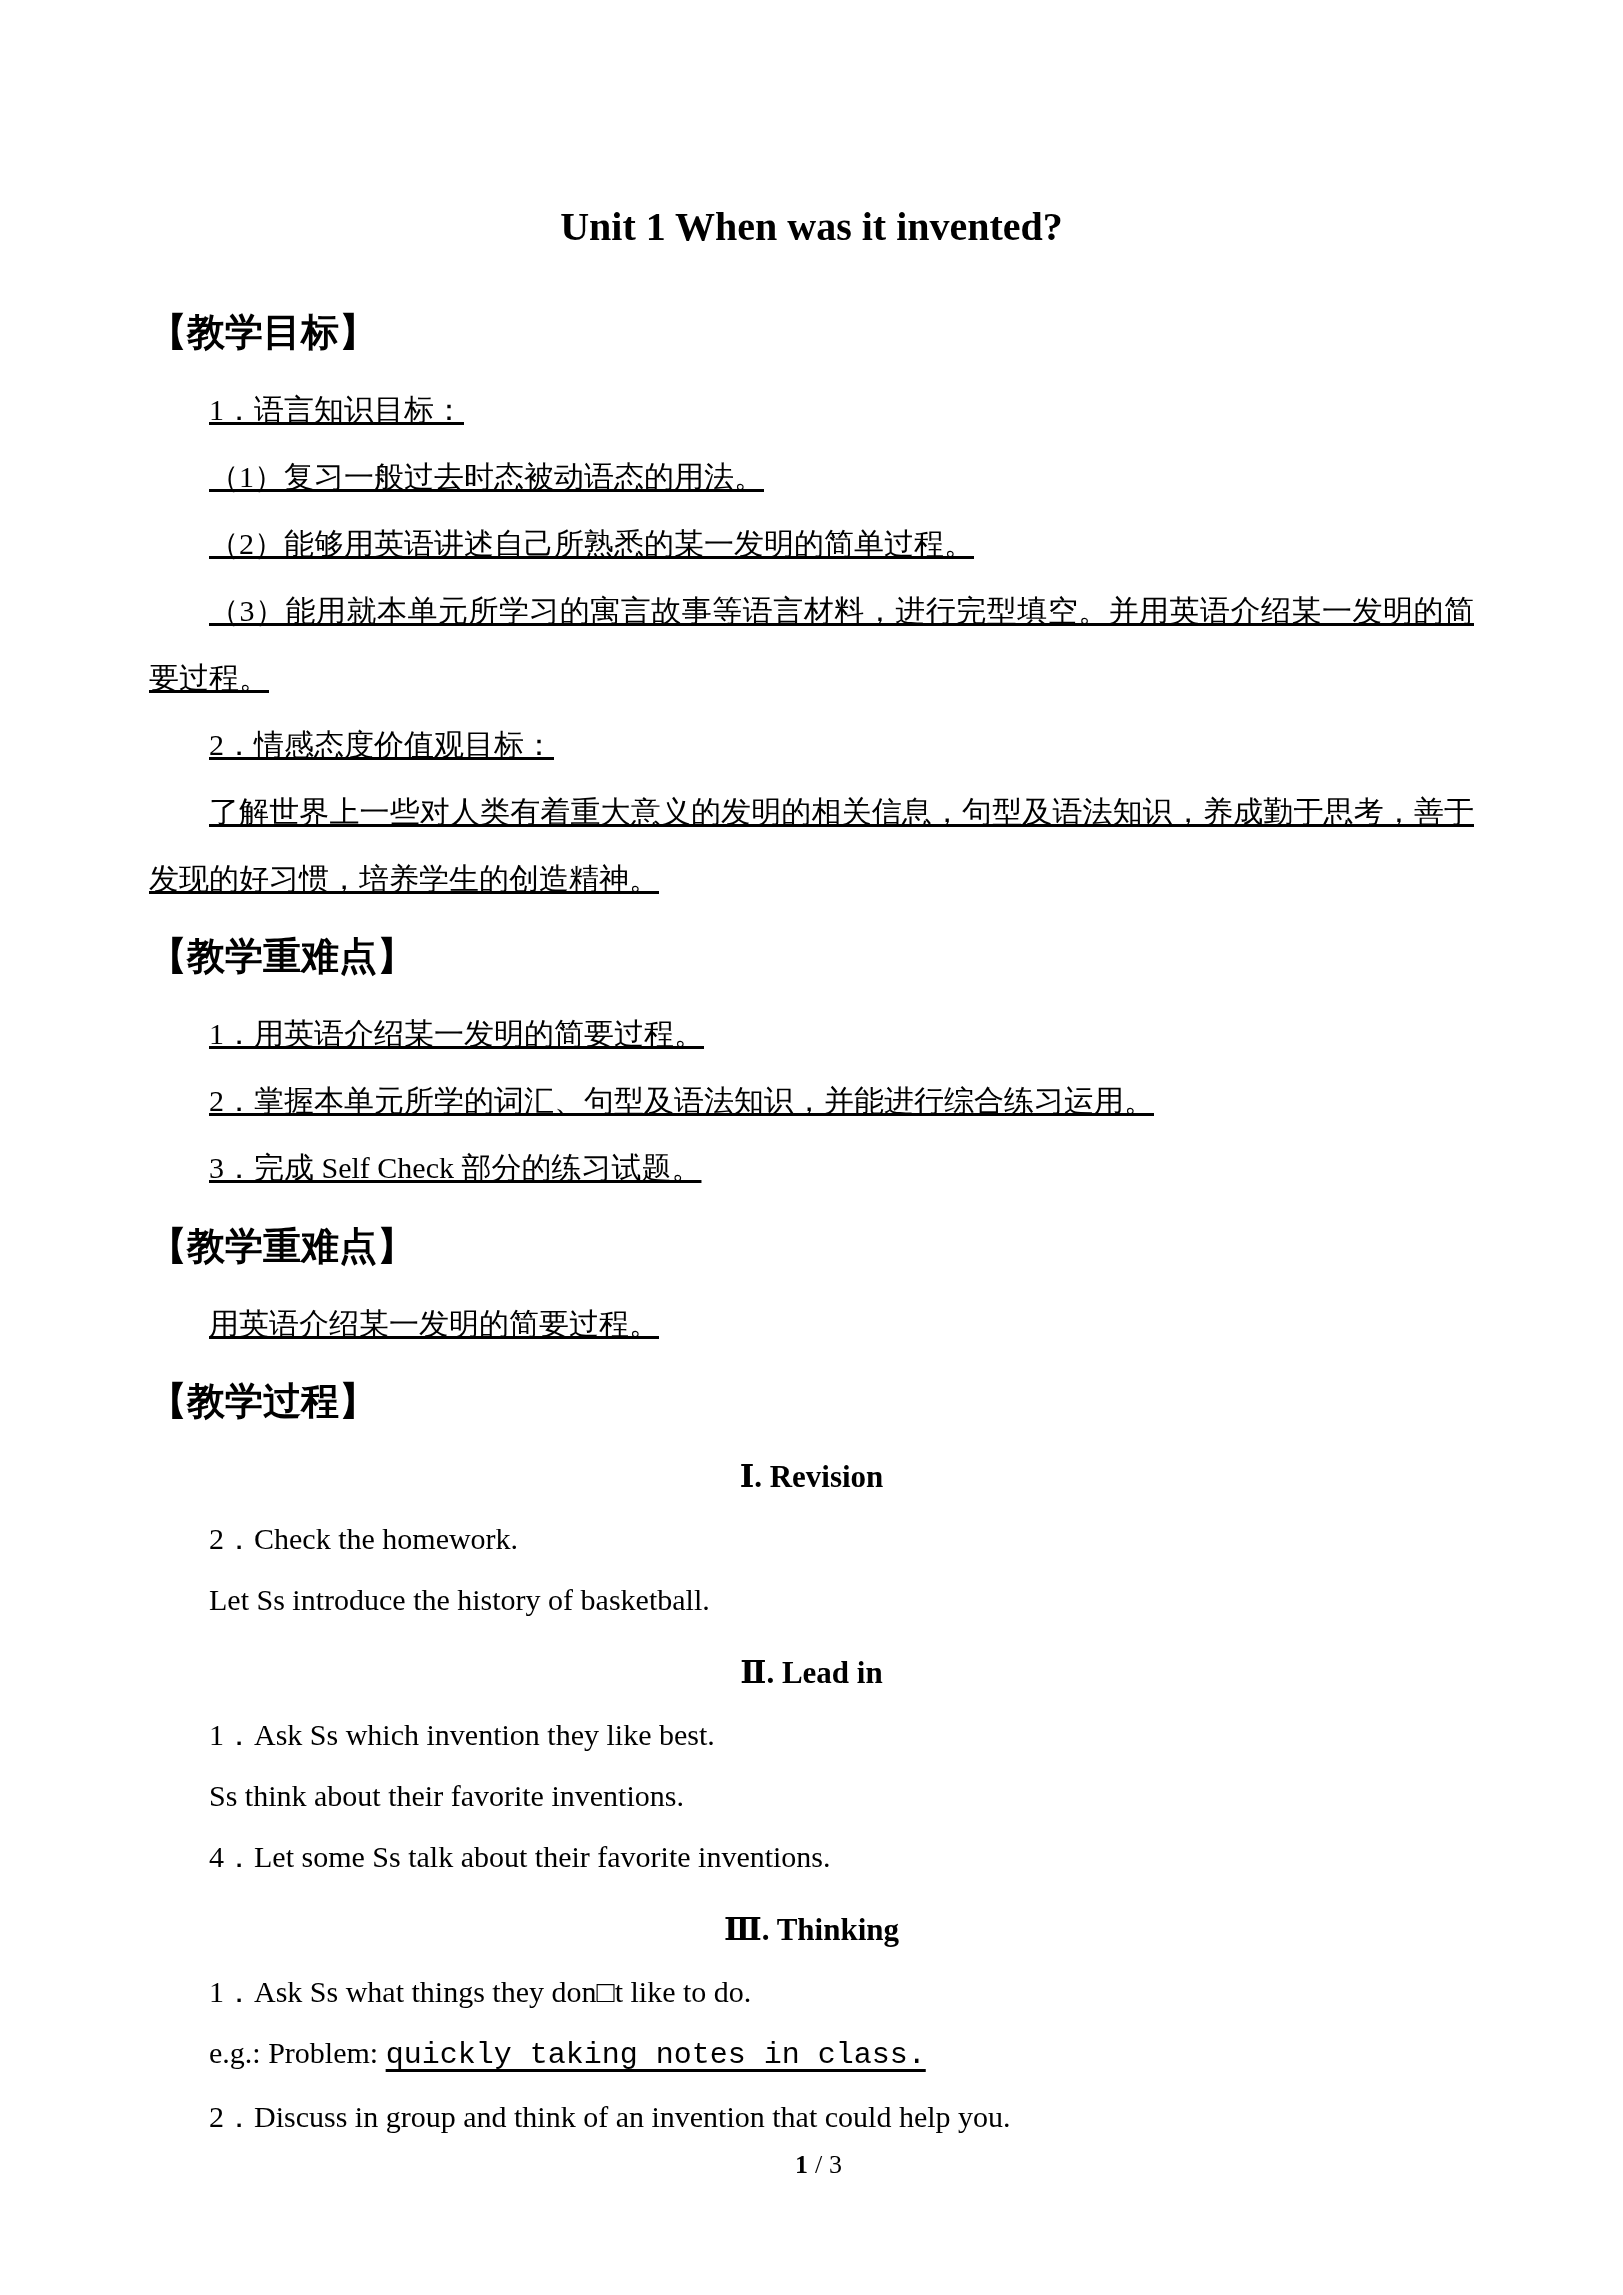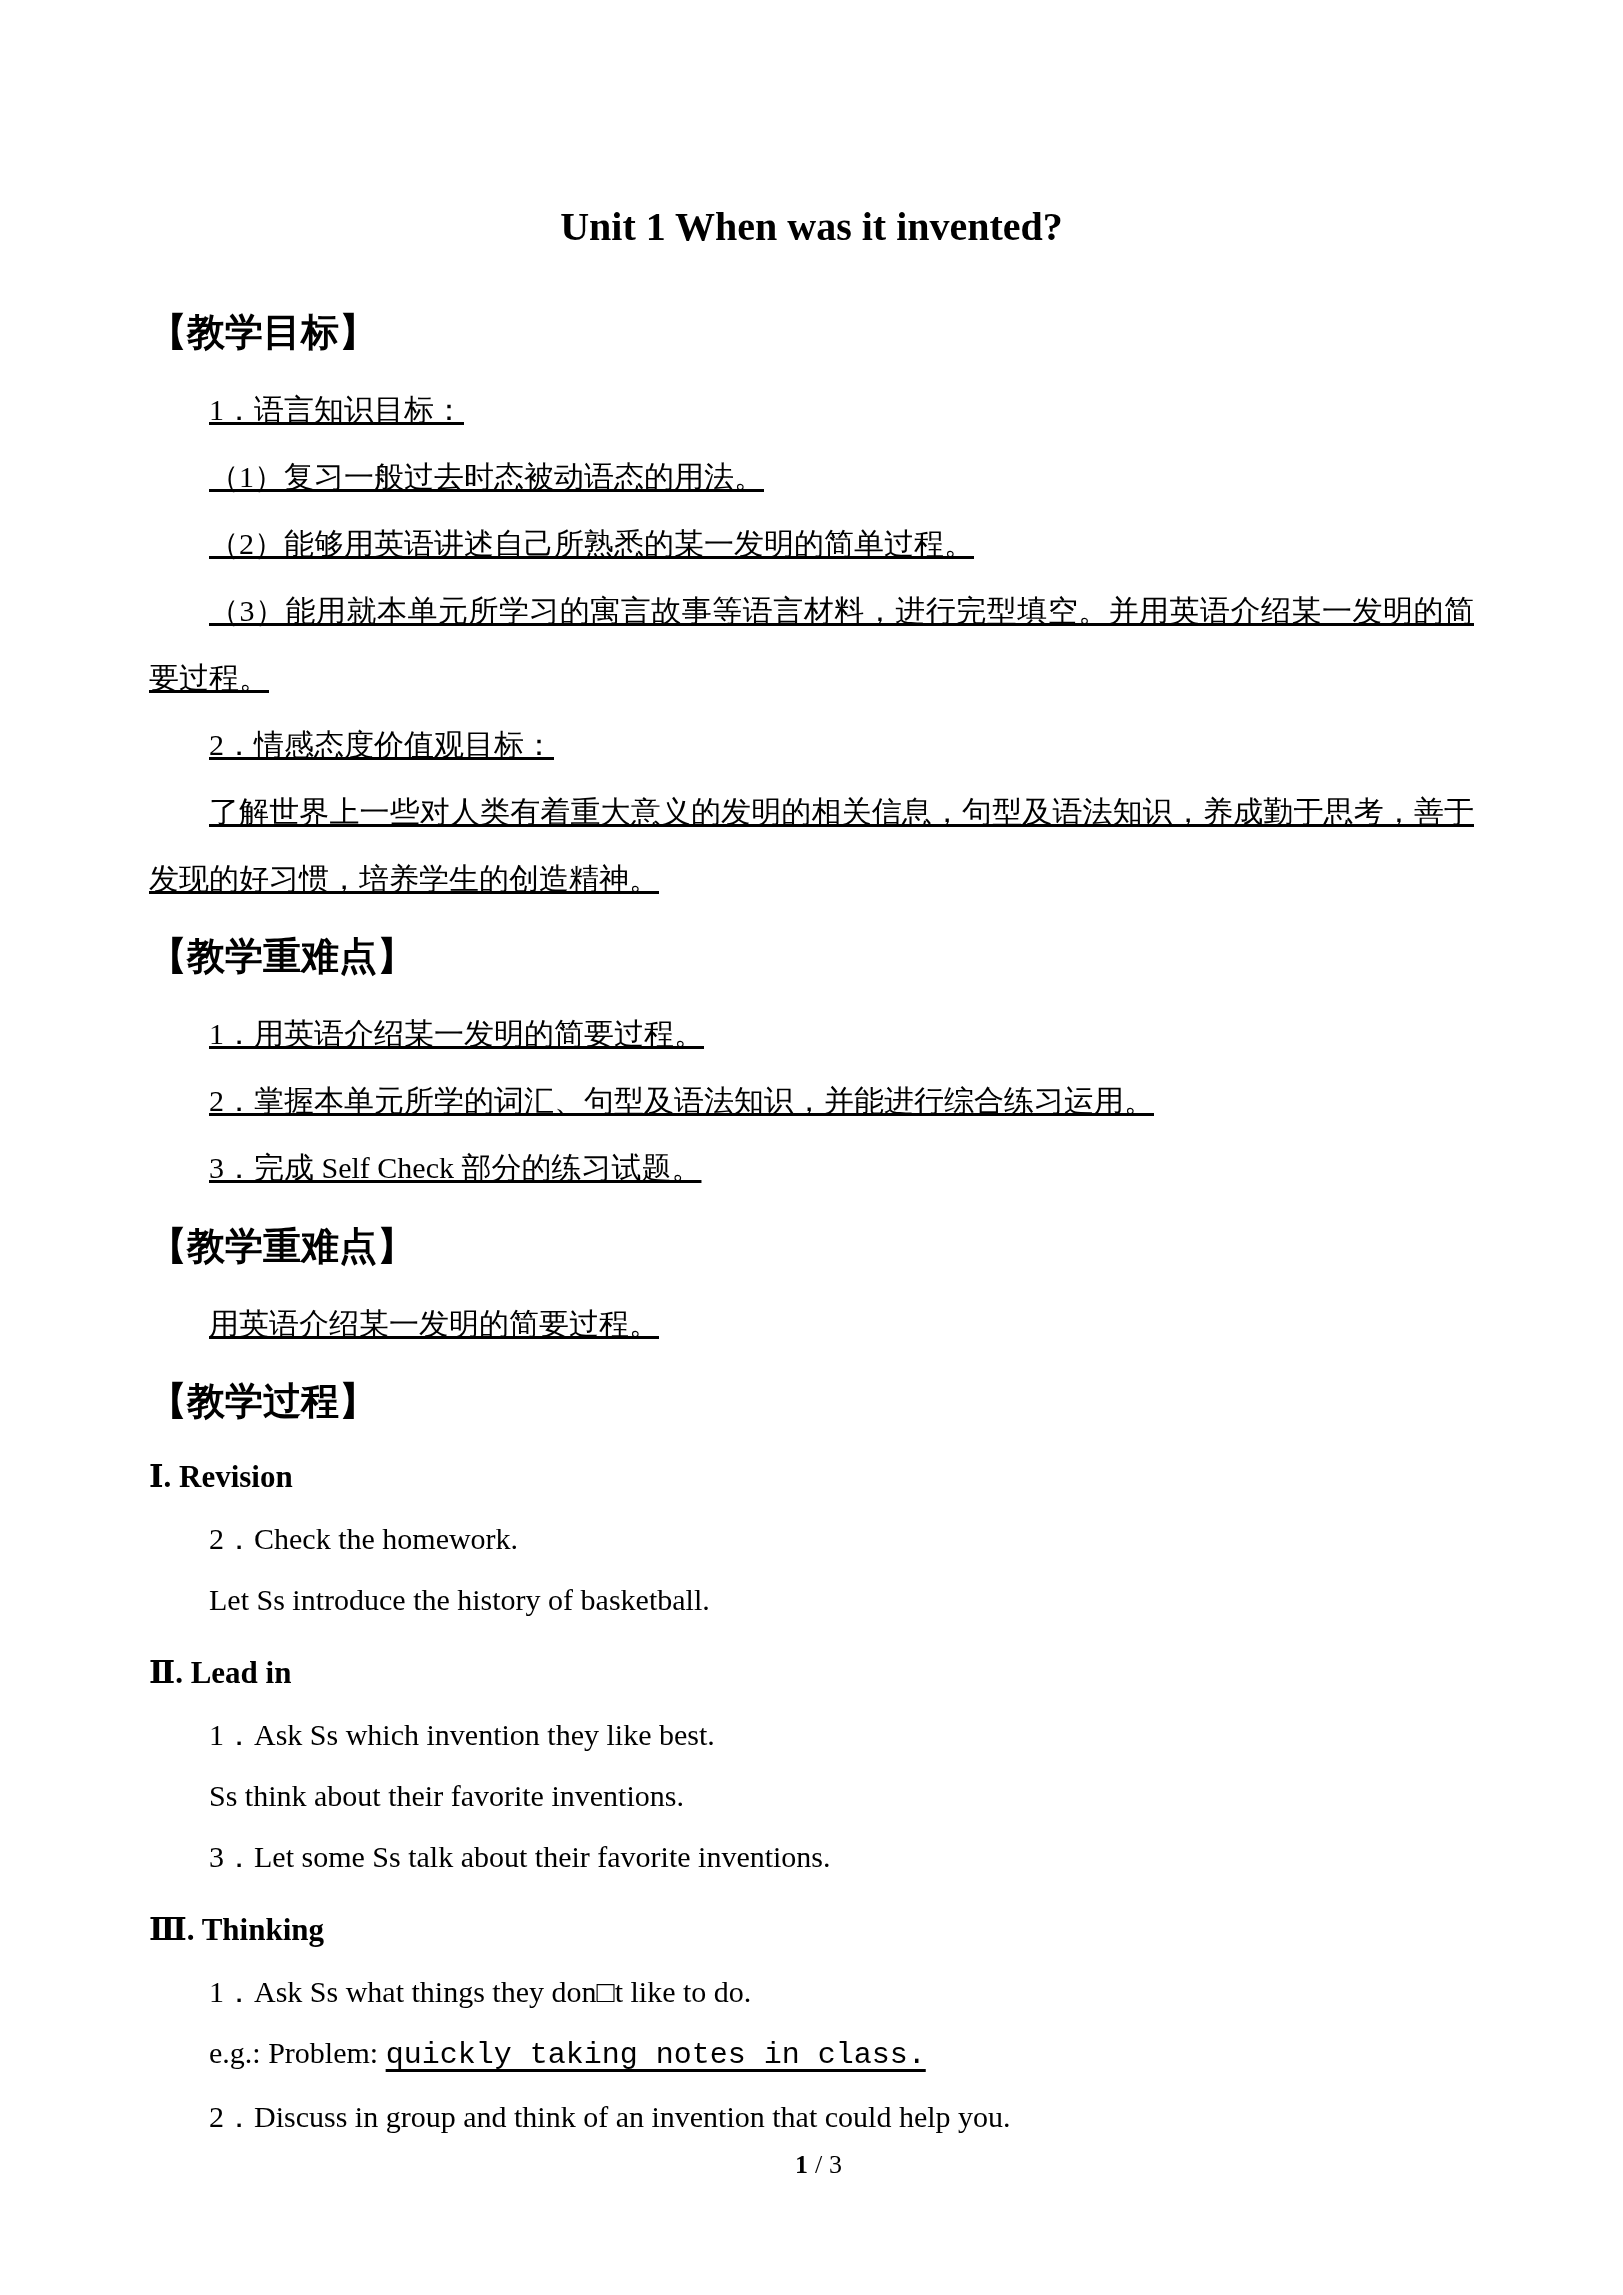--- a/index.html
+++ b/index.html
@@ -39,20 +39,21 @@
   p.en {
     font-size: 30px;
     line-height: 61px;
     text-indent: 60px;
   }
   .sub {
     font-size: 31px;
     font-weight: 700;
     line-height: 63px;
     margin-top: 11px;
+    text-align: center;
   }
   .u {
     text-decoration: underline;
     text-underline-offset: 5.5px;
     font-family: Liberation Mono, monospace;
   }
   .footer {
     position: absolute;
     left: 14px;
     right: 0;
@@ -88,21 +89,21 @@
 
   <div class="bh">【教学过程】</div>
 
   <div class="sub">Ⅰ. Revision</div>
   <p class="en">2．Check the homework.</p>
   <p class="en">Let Ss introduce the history of basketball.</p>
 
   <div class="sub">Ⅱ. Lead in</div>
   <p class="en">1．Ask Ss which invention they like best.</p>
   <p class="en">Ss think about their favorite inventions.</p>
-  <p class="en">3．Let some Ss talk about their favorite inventions.</p>
+  <p class="en">4．Let some Ss talk about their favorite inventions.</p>
 
   <div class="sub">Ⅲ. Thinking</div>
   <p class="en">1．Ask Ss what things they don□t like to do.</p>
   <p class="en"><span>e.g.: Problem: </span><span class="u">quickly taking notes in class.</span></p>
   <p class="en">2．Discuss in group and think of an invention that could help you.</p>
 
 </div>
 
 <div class="footer">
   <span class="cur">1</span><span>/</span><span>3</span>

